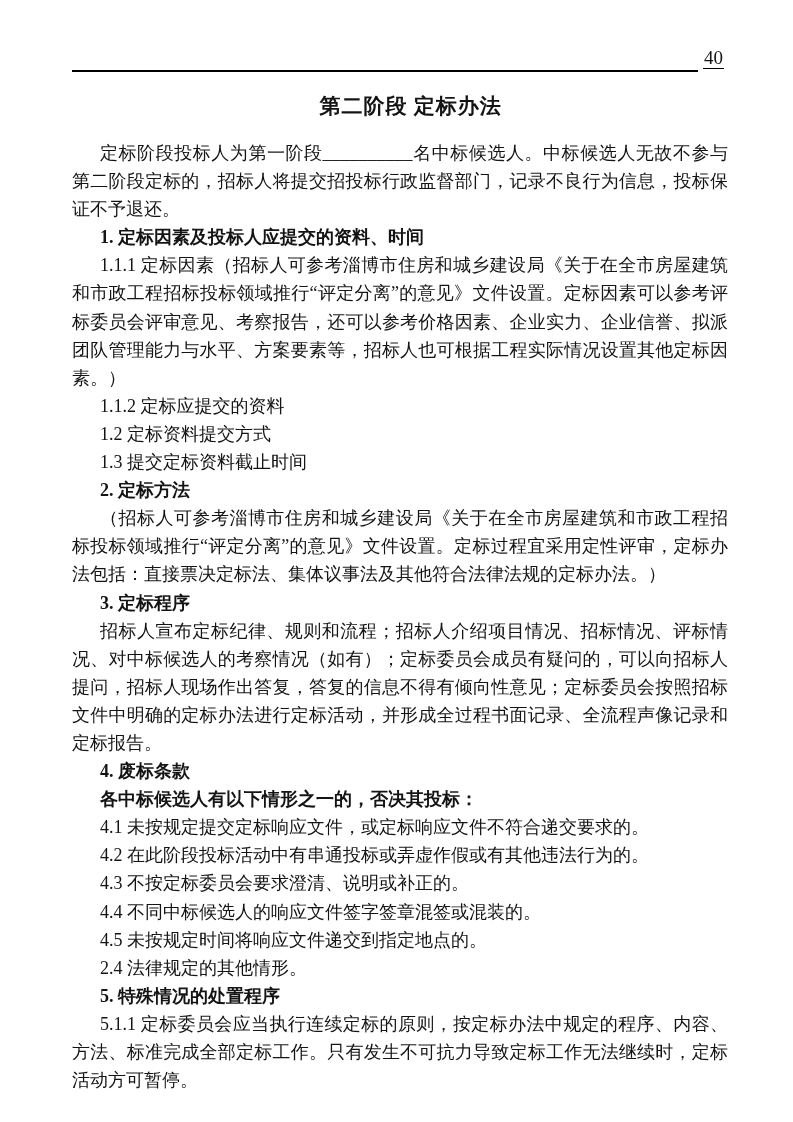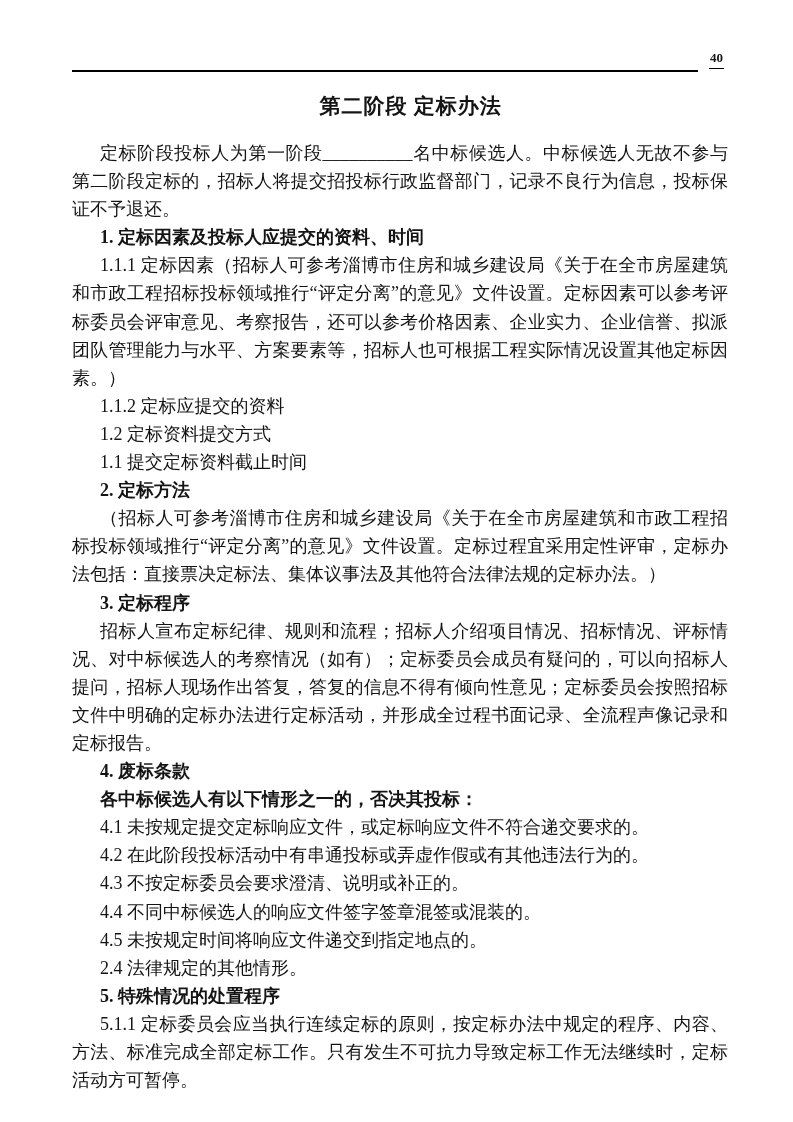--- a/index.html
+++ b/index.html
@@ -23,25 +23,24 @@
     left: 72px;
     top: 70px;
     width: 626px;
     height: 2px;
     background: #000000;
   }
   .page-number {
     position: absolute;
     top: 49px;
     right: 69px;
-    font-size: 13px;
+    font-size: 19px;
     line-height: 18px;
     border-bottom: 1.5px solid #000000;
     padding: 0 1px 1px 1px;
-    font-weight: bold;
   }
   .doc-title {
     position: absolute;
     top: 92px;
     left: 0;
     width: 100%;
     text-align: center;
     font-size: 21px;
     line-height: 28px;
     font-weight: bold;
@@ -72,21 +71,21 @@
 <div class="page">
   <div class="header-rule"></div>
   <div class="page-number">40</div>
   <div class="doc-title">第二阶段 定标办法</div>
   <div class="document-body">
       <p class="para normal">定标阶段投标人为第一阶段__________名中标候选人。中标候选人无故不参与第二阶段定标的，招标人将提交招投标行政监督部门，记录不良行为信息，投标保证不予退还。</p>
       <p class="para bold">1. 定标因素及投标人应提交的资料、时间</p>
       <p class="para normal">1.1.1 定标因素（招标人可参考淄博市住房和城乡建设局《关于在全市房屋建筑和市政工程招标投标领域推行“评定分离”的意见》文件设置。定标因素可以参考评标委员会评审意见、考察报告，还可以参考价格因素、企业实力、企业信誉、拟派团队管理能力与水平、方案要素等，招标人也可根据工程实际情况设置其他定标因素。）</p>
       <p class="para normal">1.1.2 定标应提交的资料</p>
       <p class="para normal">1.2 定标资料提交方式</p>
-      <p class="para normal">1.1 提交定标资料截止时间</p>
+      <p class="para normal">1.3 提交定标资料截止时间</p>
       <p class="para bold">2. 定标方法</p>
       <p class="para normal">（招标人可参考淄博市住房和城乡建设局《关于在全市房屋建筑和市政工程招标投标领域推行“评定分离”的意见》文件设置。定标过程宜采用定性评审，定标办法包括：直接票决定标法、集体议事法及其他符合法律法规的定标办法。）</p>
       <p class="para bold">3. 定标程序</p>
       <p class="para normal">招标人宣布定标纪律、规则和流程；招标人介绍项目情况、招标情况、评标情况、对中标候选人的考察情况（如有）；定标委员会成员有疑问的，可以向招标人提问，招标人现场作出答复，答复的信息不得有倾向性意见；定标委员会按照招标文件中明确的定标办法进行定标活动，并形成全过程书面记录、全流程声像记录和定标报告。</p>
       <p class="para bold">4. 废标条款</p>
       <p class="para bold">各中标候选人有以下情形之一的，否决其投标：</p>
       <p class="para normal">4.1 未按规定提交定标响应文件，或定标响应文件不符合递交要求的。</p>
       <p class="para normal">4.2 在此阶段投标活动中有串通投标或弄虚作假或有其他违法行为的。</p>
       <p class="para normal">4.3 不按定标委员会要求澄清、说明或补正的。</p>
       <p class="para normal">4.4 不同中标候选人的响应文件签字签章混签或混装的。</p>

